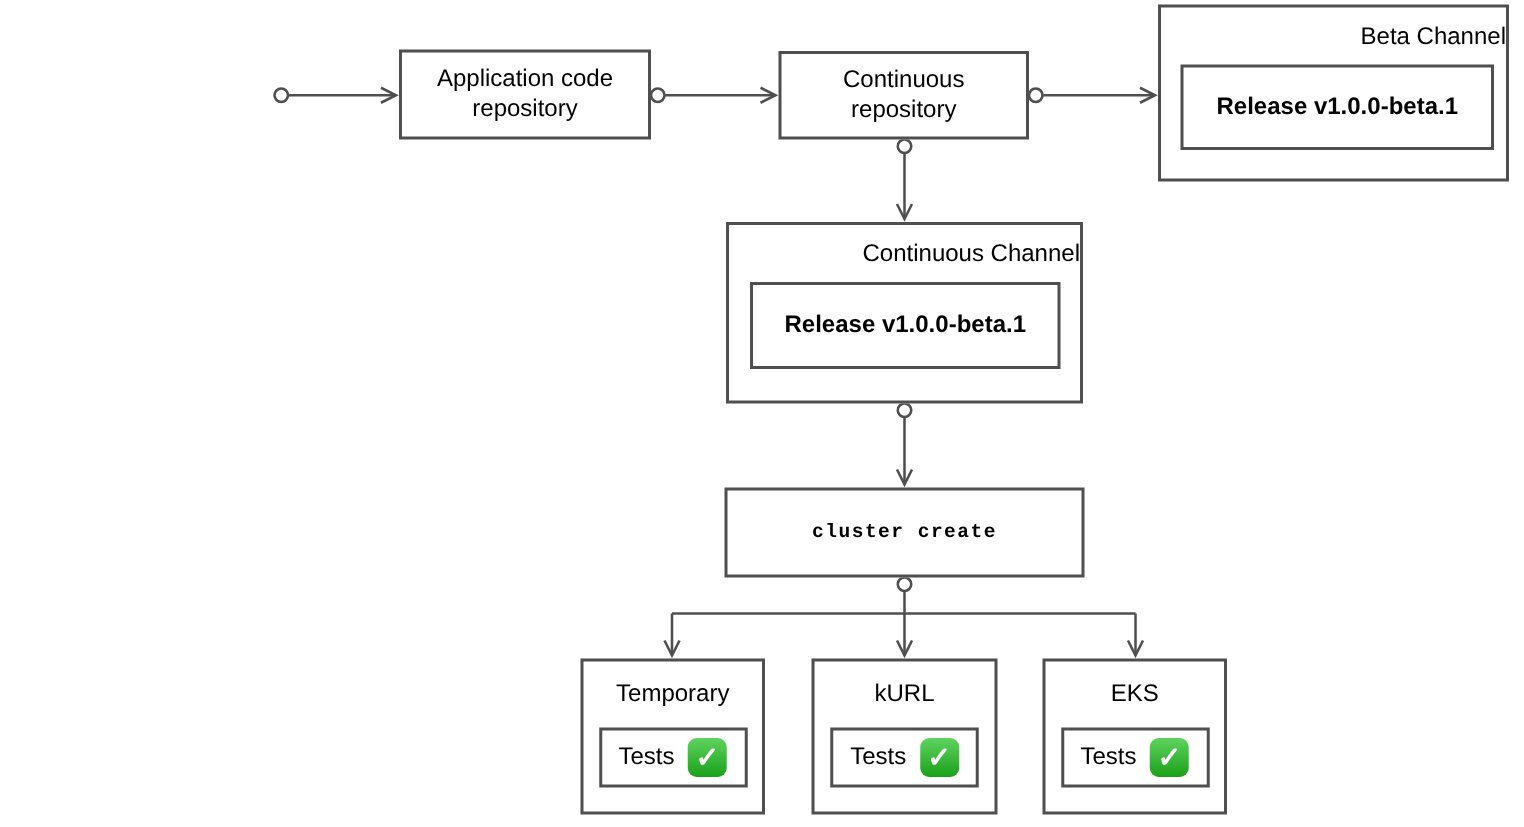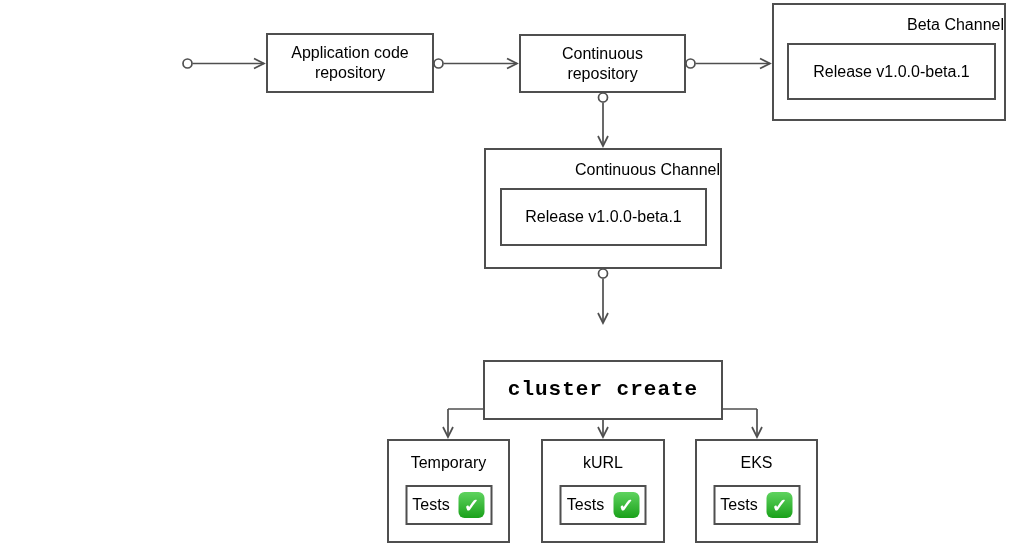--- a/index.html
+++ b/index.html
@@ -38,56 +38,57 @@
     border:2px solid var(--node-border-color);
     display:flex;align-items:center;justify-content:center;
     text-align:center;line-height:20px;
   }
   .n-tag{left:4px;top:41px;width:179px;height:50px}
   .n-repo{left:266px;top:33px;width:168px;height:60px;padding:16px 14px}
   .n-ci{left:519px;top:34px;width:167px;height:59px;padding:0 24px}
   .n-cluster{
     left:483px;top:325px;width:240px;height:60px;
     font-family:"Liberation Mono", monospace;
-    font-weight:bold;font-size:21px;letter-spacing:1px;margin-top:35px;
+    font-weight:bold;font-size:13px;letter-spacing:1px;
   }
 
   .group{
     position:absolute;
     background:#ffffff;
     border:2px solid var(--node-border-color);
   }
   .g-beta{left:772px;top:3px;width:234px;height:118px}
   .g-temp{left:484px;top:148px;width:238px;height:121px}
   .group-title{
     text-align:right;margin-top:10px;line-height:20px;
   }
   .release-box{
     position:absolute;
     border:2px solid var(--node-border-color);
     background:#ffffff;
     display:flex;align-items:center;justify-content:center;
     text-align:center;
+    font-weight:bold;
   }
   .g-beta .release-box{left:13px;top:38px;width:209px;height:57px}
   .g-temp .release-box{left:14px;top:38px;width:207px;height:58px}
 
   .cluster-box{
     position:absolute;
     background:#ffffff;
     border:2px solid var(--node-border-color);
   }
   .c-openshift{left:387px;top:439px;width:123px;height:104px}
   .c-kurl{left:541px;top:439px;width:124px;height:104px}
   .c-eks{left:695px;top:439px;width:123px;height:104px}
   .cluster-title{text-align:center;margin-top:12px;line-height:20px}
   .tests-box{
     position:absolute;
     left:50%;transform:translateX(-50%);
-    top:44px;width:87px;height:40px;
+    top:44px;width:99px;height:40px;
     border:2px solid var(--node-border-color);
     background:#ffffff;
     display:flex;align-items:center;justify-content:center;gap:9px;
   }
   .check-icon{
     width:26px;height:26px;border-radius:6px;
     background:linear-gradient(180deg,var(--check-green-top),var(--check-green-bottom));
     color:var(--check-glyph-color);
     display:flex;align-items:center;justify-content:center;
     font-size:19px;font-weight:bold;line-height:1;

